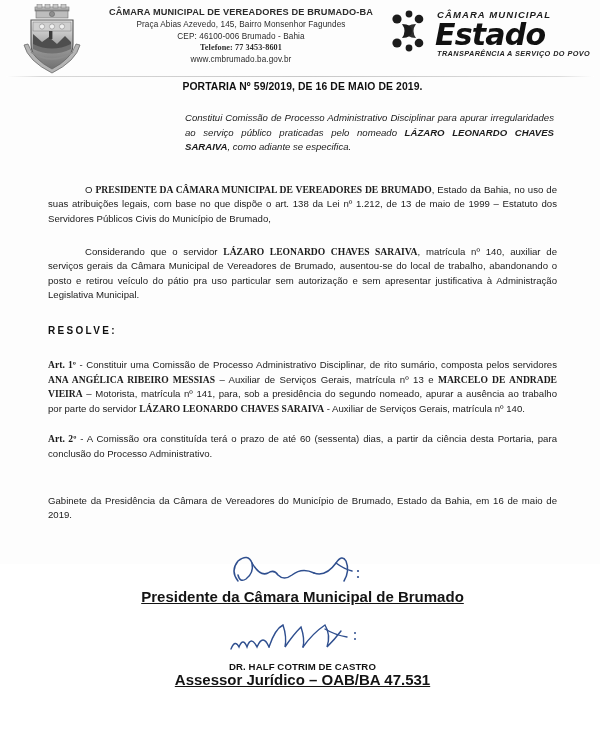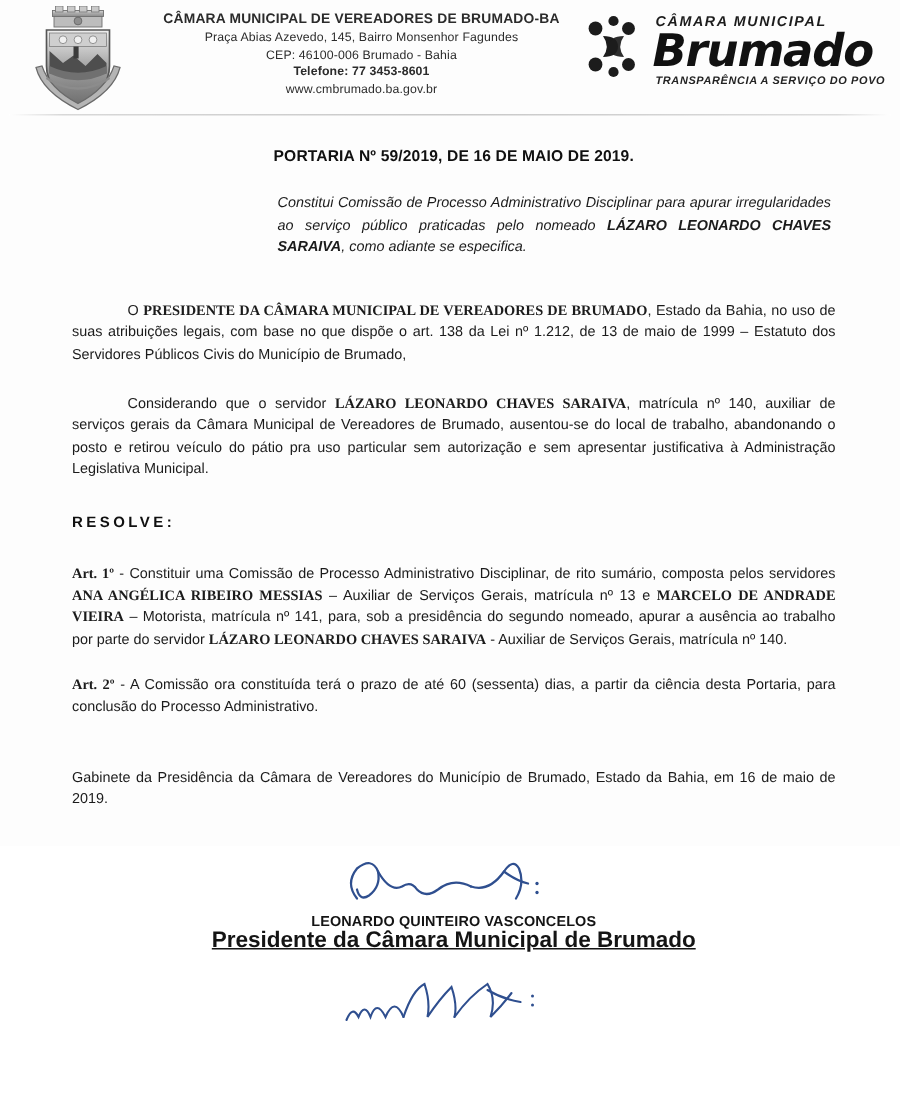--- a/index.html
+++ b/index.html
@@ -54,21 +54,21 @@
     color: #2b2b2b;
     letter-spacing: 0.1px;
     white-space: nowrap;
   }
   .header-line.l1 {
     font-weight: bold;
     font-size: 9.2px;
     letter-spacing: 0.15px;
     line-height: 13px;
   }
-  .header-line.l4 { font-weight: bold; }
+  .header-line.l4 { font-weight: bold; font-family: Liberation Serif, serif; }
   .header-line.l5 { font-weight: normal; }
 
   .brand {
     width: 212px;
     display: flex;
     align-items: flex-start;
     padding-top: 8px;
     font-style: italic;
   }
   .brand-mark {
@@ -110,21 +110,21 @@
 
   .rule {
     height: 1px;
     background: linear-gradient(to right, #ffffff 0%, #d8d8d8 6%, #c8c8c8 50%, #dcdcdc 94%, #ffffff 100%);
     margin: 0 6px 0 6px;
   }
 
   
   .body-area {
     padding: 0 43px 0 48px;
-    margin-top: 22px;
+    margin-top: 4px;
   }
   .doc-title {
     text-align: center;
     font-weight: bold;
     font-size: 10.4px;
     letter-spacing: 0.1px;
     margin-top: 4px;
     margin-bottom: 19px;
     color: #101010;
   }
@@ -254,21 +254,21 @@
             <circle cx="31" cy="33" r="4.3"></circle>
             <path d="M14 14 Q24 14 24 21 Q24 28 14 28 Q19 21 14 14 Z"></path>
             <path d="M28 14 Q18 14 18 21 Q18 28 28 28 Q23 21 28 14 Z" opacity="0.92"></path>
             <circle cx="21" cy="4" r="3.4"></circle>
             <circle cx="21" cy="38" r="3.4"></circle>
           </g>
         </svg>
       </div>
       <div class="brand-type">
         <span class="brand-top">CÂMARA MUNICIPAL</span>
-        <span class="brand-main">Brumado</span>
+        <span class="brand-main">Estado</span>
         <span class="brand-bottom">TRANSPARÊNCIA A SERVIÇO DO POVO</span>
       </div>
     </div>
   </div>
 
   <div class="rule"></div>
 
   <div class="body-area">
 
     <div class="doc-title">PORTARIA Nº 59/2019, DE 16 DE MAIO DE 2019.</div>
@@ -312,37 +312,38 @@
             <path d="M34 12 Q42 26 50 22 Q56 18 60 24 Q66 30 74 24 Q84 16 96 22"></path>
             <path d="M96 22 Q108 26 118 12 Q124 3 128 10 Q132 20 126 30"></path>
             <path d="M118 12 Q126 18 134 20"></path>
           </g>
           <g fill="#2f4f8f">
             <circle cx="140" cy="20" r="1.1"></circle>
             <circle cx="140" cy="26" r="1.1"></circle>
           </g>
         </svg>
       </div>
-      <div class="sig-name">LEONARDO QUINTEIRO VASCONCELOS</div>
       <div class="sig-role">Presidente da Câmara Municipal de Brumado</div>
     </div>
 
     <div class="sp-18"></div>
 
     <div class="sig-block">
       <div class="sig-scribble">
         <svg width="180" height="36" viewBox="0 0 180 36">
           <g fill="none" stroke="#2f4f8f" stroke-width="1.4" stroke-linecap="round">
             <path d="M18 28 Q22 18 26 26 Q30 16 34 26 Q38 14 44 26 Q50 12 56 26"></path>
             <path d="M56 26 Q62 8 70 4 Q74 16 72 26 Q80 14 88 6 Q92 18 90 26"></path>
             <path d="M90 26 Q100 12 112 4 Q118 14 114 26 Q122 18 128 10"></path>
             <path d="M112 8 Q122 14 134 16"></path>
           </g>
           <g fill="#2f4f8f">
             <circle cx="142" cy="12" r="1"></circle>
             <circle cx="142" cy="18" r="1"></circle>
           </g>
         </svg>
       </div>
+      <div class="sig-name">DR. HALF COTRIM DE CASTRO</div>
+      <div class="sig-role">Assessor Jurídico – OAB/BA 47.531</div>
     </div>
 
   </div>
 </div>
 
 </body></html>

